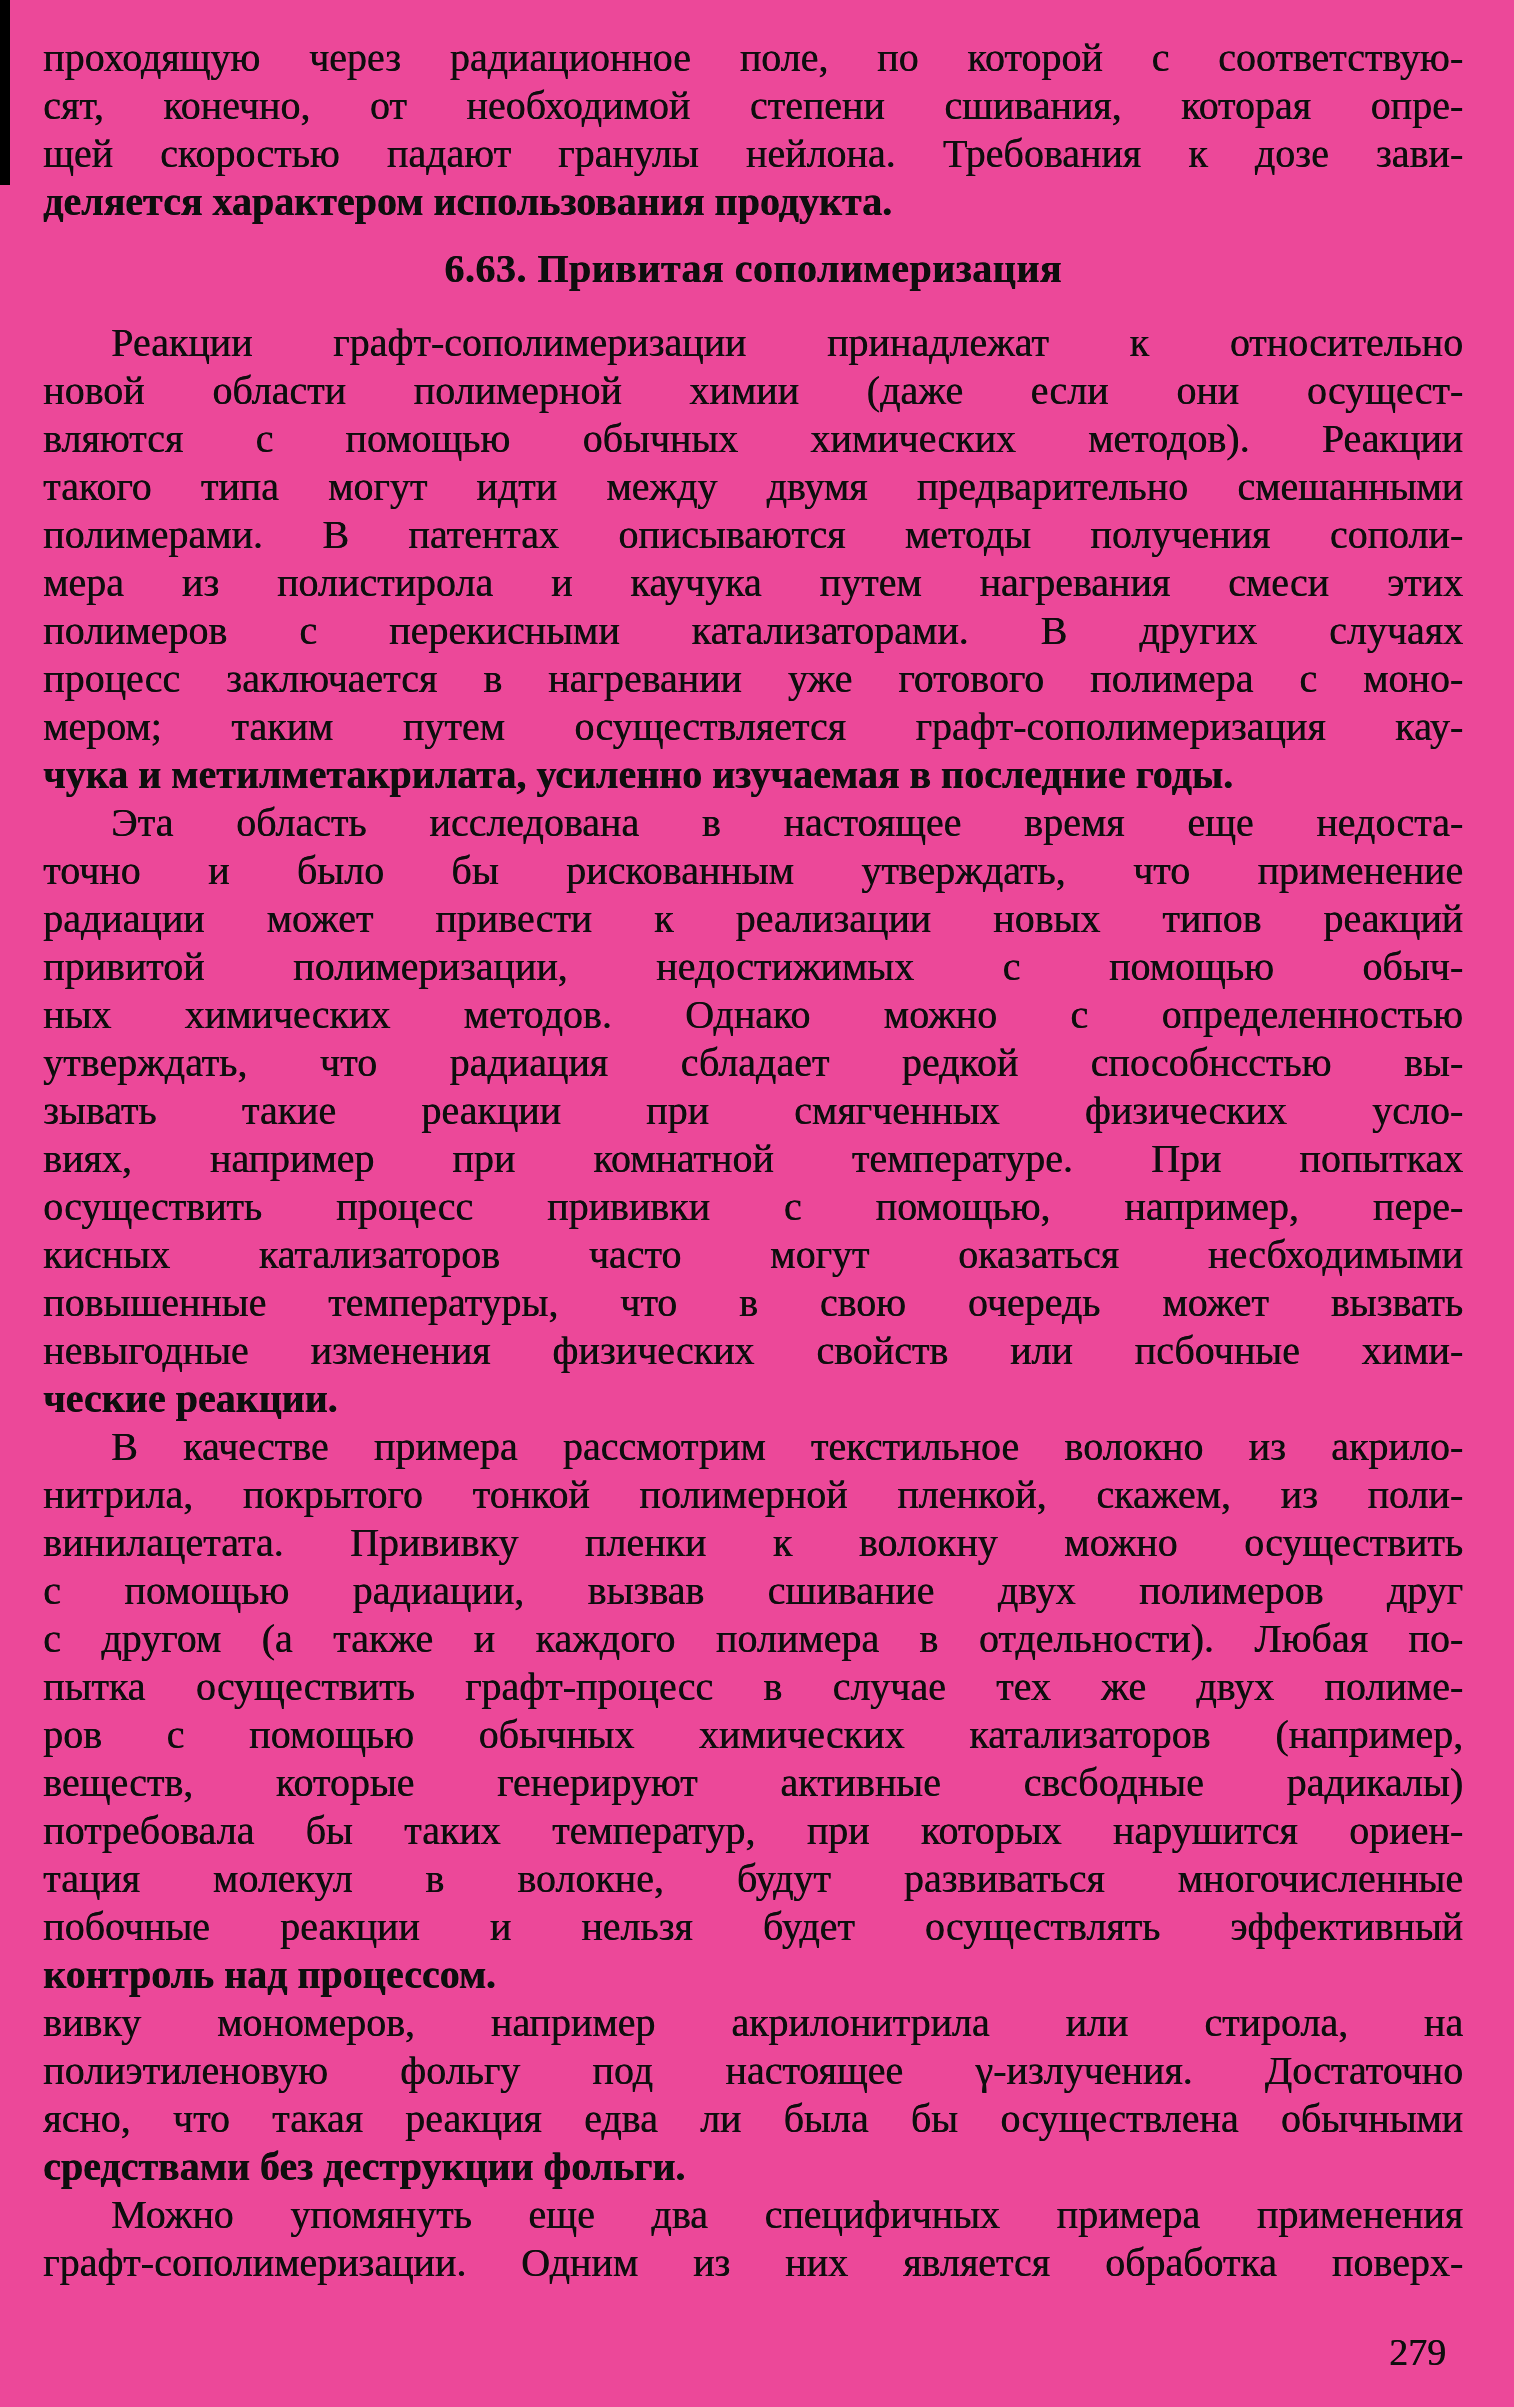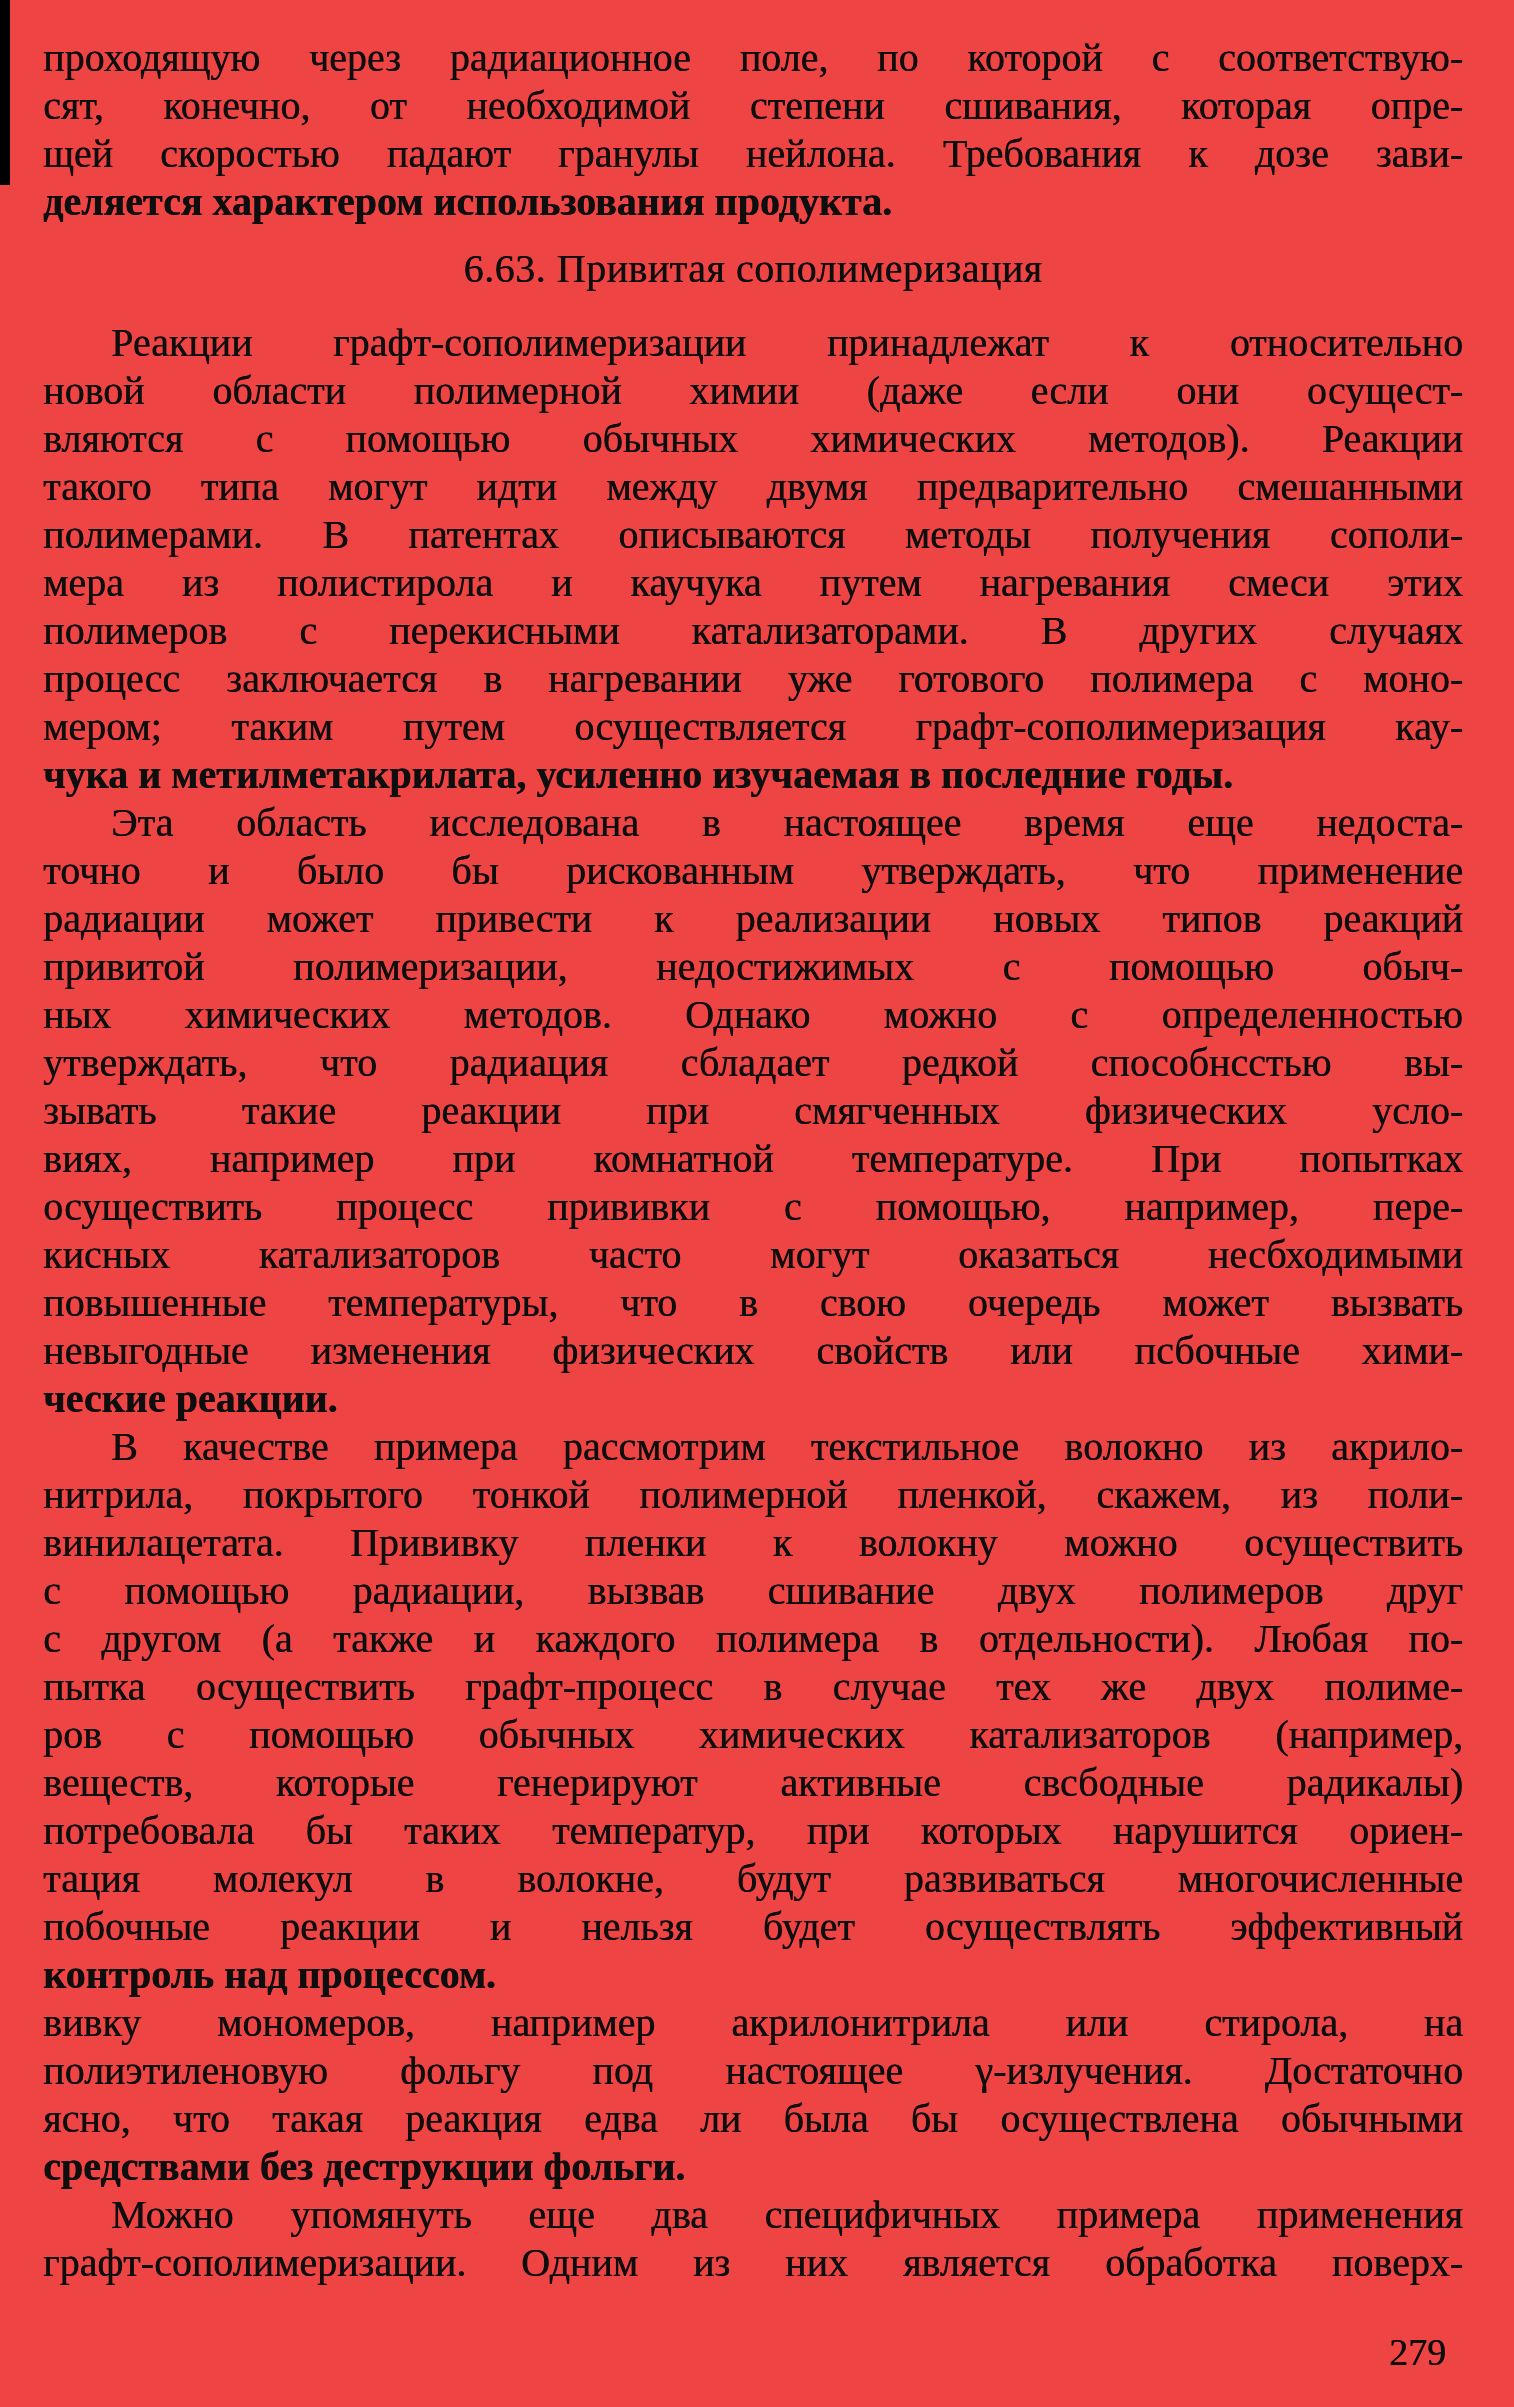--- a/index.html
+++ b/index.html
@@ -1,21 +1,21 @@
 <!DOCTYPE html>
 <html style="font-size:15px"><head>
 <meta charset="utf-8">
 <style>
   html, body { margin: 0; padding: 0; background: #e8e8e8; }
   .page {
     position: relative;
     width: 1514px;
     height: 2408px;
     margin: 0 auto;
-    background: #ef4444;
+    background: #ec4899;
     color: #0e0e0e;
     font-family: "Liberation Serif", "DejaVu Serif", serif;
     overflow: hidden;
   }
   .scan-artifact-left {
     position: absolute;
     left: 0; top: 0;
     width: 9.5px; height: 185px;
     background: #000;
   }
@@ -34,21 +34,21 @@
     text-align-last: justify;
     white-space: normal;
     text-shadow: 0.5px 0 0 currentColor;
     overflow: hidden;
   }
   .line.end { text-align-last: left; font-weight: bold; }
   .line.indent { padding-left: 68px; }
   .heading {
     font-size: 40px;
     line-height: 48px;
-    font-weight: normal;
+    font-weight: bold;
     text-align: center;
     margin: 19px 0 25.6px 0;
     letter-spacing: 0.5px;
     text-shadow: 0.5px 0 0 currentColor;
   }
   .page-number {
     position: absolute;
     top: 2330px;
     right: 68px;
     font-size: 38px;

